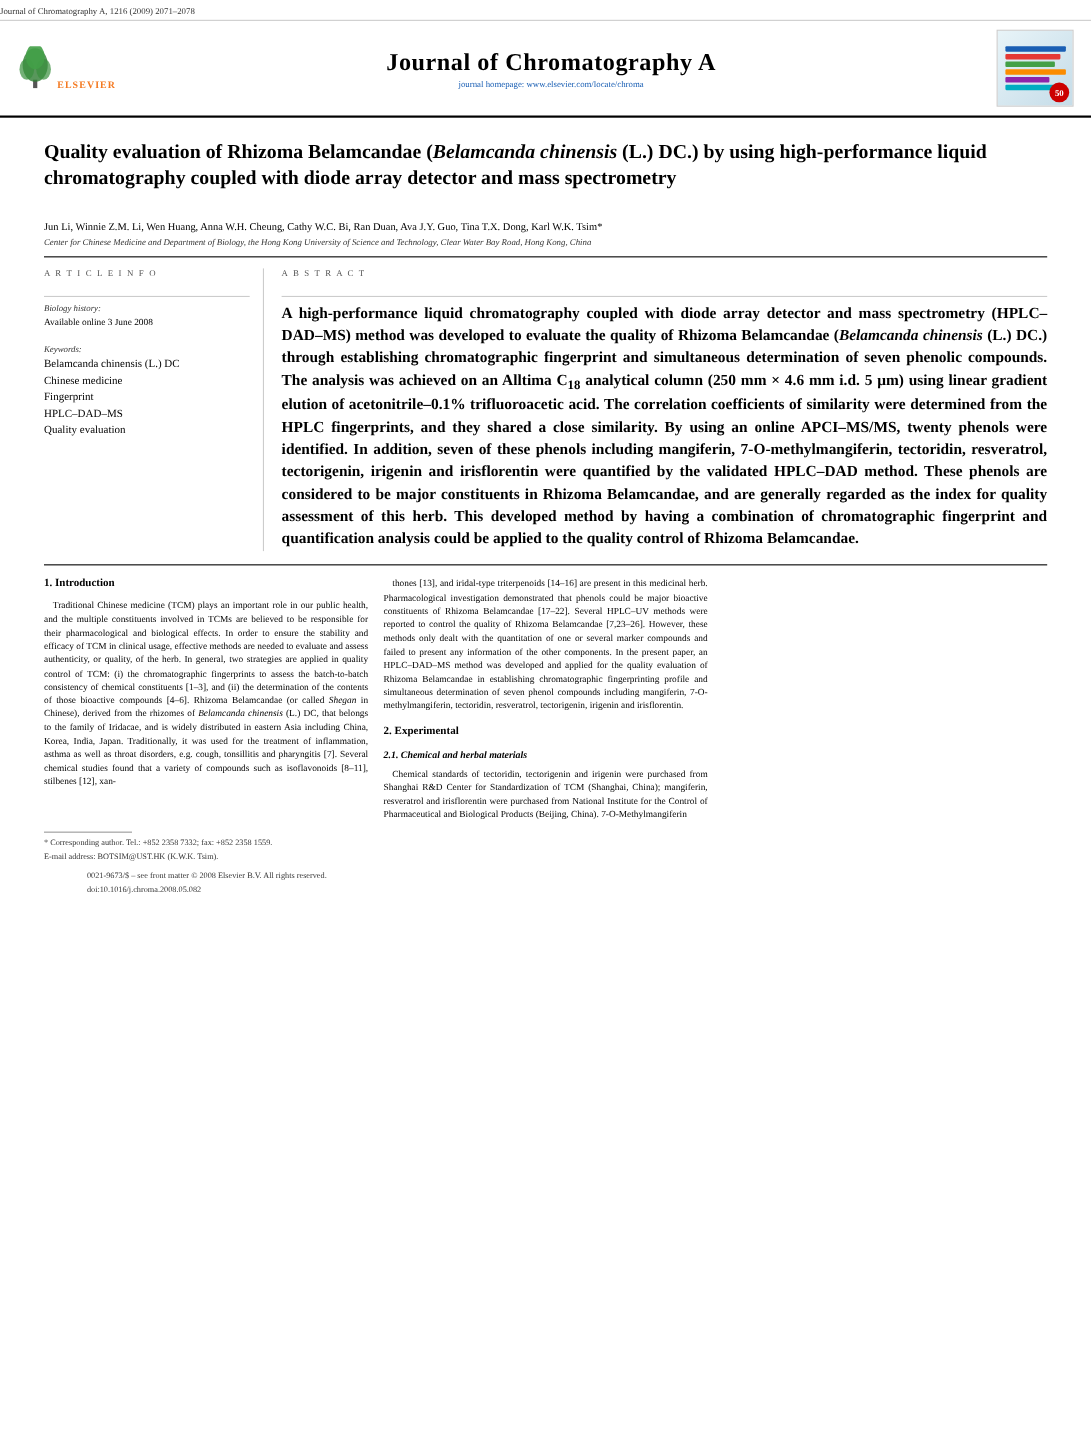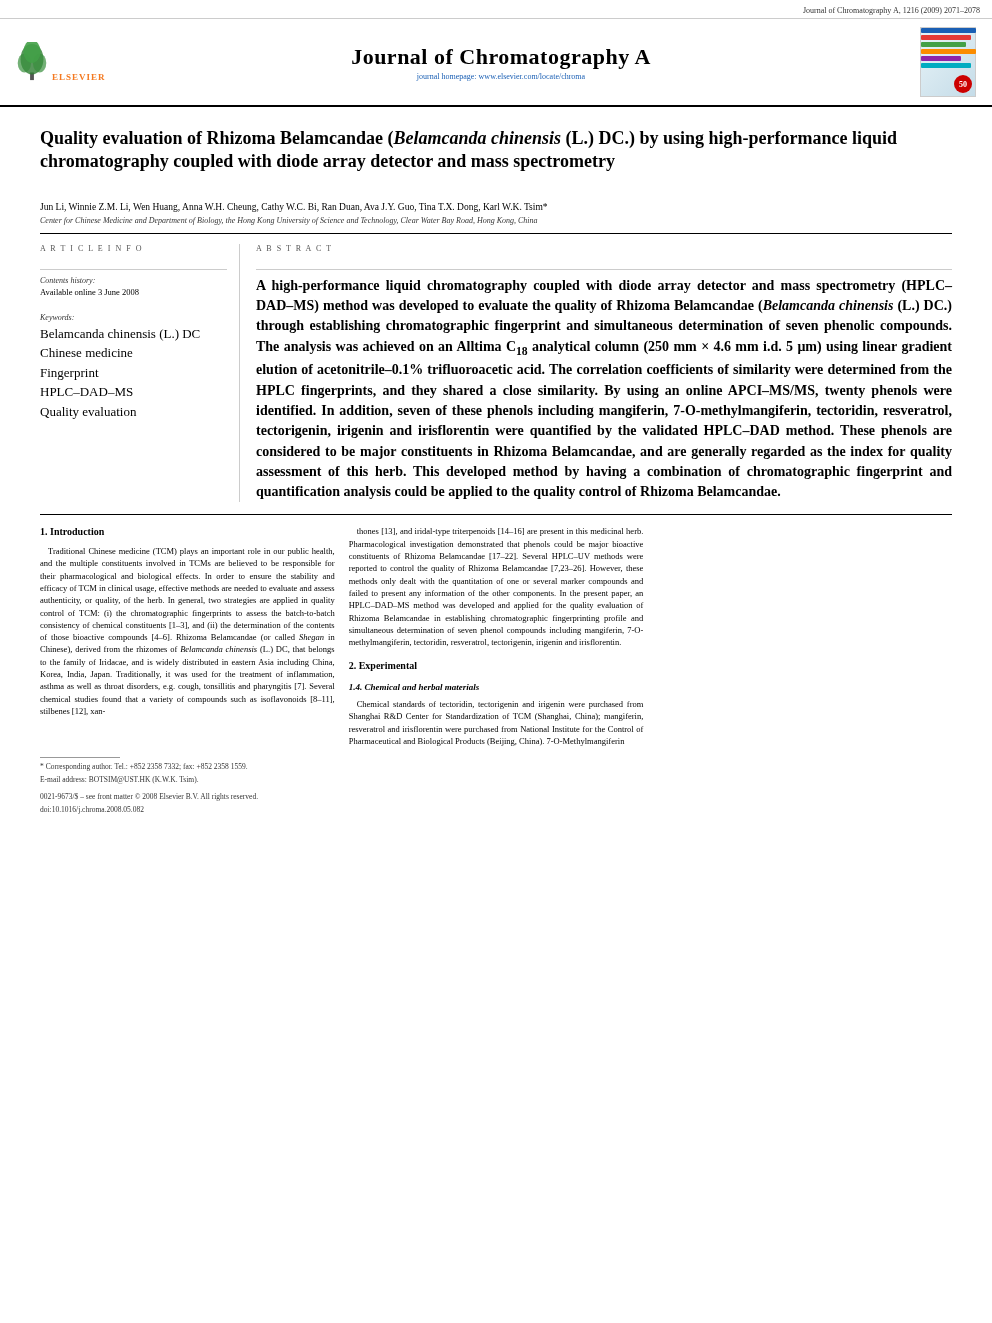--- a/index.html
+++ b/index.html
@@ -7,21 +7,21 @@
       background: #fff;
       font-family: "Times New Roman", Times, serif;
       font-size: 9.5px;
       color: #000;
       width: 992px;
       min-height: 1323px;
     }
 
     
     .journal-bar {
-      text-align: right;
+      text-align: left;
       font-size: 8px;
       color: #333;
       padding: 6px 12px 3px 0;
       border-bottom: 1px solid #ccc;
     }
 
     
     .header-section {
       display: flex;
       align-items: center;
@@ -79,26 +79,26 @@
     }
     .elsevier-text {
       font-size: 9px;
       font-weight: bold;
       color: #f47920;
       letter-spacing: 1px;
     }
 
     
     .journal-cover-badge {
-      width: 56px;
+      width: 70px;
       height: 70px;
       border: 1px solid #ccc;
       background: linear-gradient(135deg, #e8f4f8, #c5dce8);
       display: flex;
-      align-items: flex-start;
+      align-items: center;
       justify-content: center;
       font-size: 7px;
       color: #555;
       position: relative;
     }
     .badge-number {
       position: absolute;
       bottom: 3px;
       right: 3px;
       background: #c00;
@@ -175,21 +175,21 @@
       font-size: 8px;
       font-style: italic;
       color: #333;
       margin-top: 6px;
       margin-bottom: 2px;
     }
     .article-info-value {
       font-size: 8.5px;
     }
     .keywords-list {
-      font-size: 13px;
+      font-size: 10px;
       line-height: 1.5;
     }
 
     
     .abstract-text {
       font-size: 14px;
       line-height: 1.45;
       text-align: justify;
       font-weight: bold;
     }
@@ -313,21 +313,21 @@
   </div>
 
   <div class="authors">Jun Li, Winnie Z.M. Li, Wen Huang, Anna W.H. Cheung, Cathy W.C. Bi, Ran Duan, Ava J.Y. Guo, Tina T.X. Dong, Karl W.K. Tsim*</div>
   <div class="affiliation">Center for Chinese Medicine and Department of Biology, the Hong Kong University of Science and Technology, Clear Water Bay Road, Hong Kong, China</div>
 
   <div class="two-col">
 
     <div class="col-left">
       <div class="section-header">A R T I C L E   I N F O</div>
 
-      <div class="article-info-label">Contents history:</div>
+      <div class="article-info-label">Biology history:</div>
       <div class="article-info-value">Available online 3 June 2008</div>
 
       <div style="height:10px;"></div>
 
       <div class="article-info-label">Keywords:</div>
       <div class="keywords-list">
         <div>Belamcanda chinensis (L.) DC</div>
         <div>Chinese medicine</div>
         <div>Fingerprint</div>
         <div>HPLC–DAD–MS</div>
@@ -350,34 +350,34 @@
     <div class="body-col">
       <div class="section-title">1. Introduction</div>
       <p>
         Traditional Chinese medicine (TCM) plays an important role in our public health, and the multiple constituents involved in TCMs are believed to be responsible for their pharmacological and biological effects. In order to ensure the stability and efficacy of TCM in clinical usage, effective methods are needed to evaluate and assess authenticity, or quality, of the herb. In general, two strategies are applied in quality control of TCM: (i) the chromatographic fingerprints to assess the batch-to-batch consistency of chemical constituents [1–3], and (ii) the determination of the contents of those bioactive compounds [4–6]. Rhizoma Belamcandae (or called <em>Shegan</em> in Chinese), derived from the rhizomes of <em>Belamcanda chinensis</em> (L.) DC, that belongs to the family of Iridacae, and is widely distributed in eastern Asia including China, Korea, India, Japan. Traditionally, it was used for the treatment of inflammation, asthma as well as throat disorders, e.g. cough, tonsillitis and pharyngitis [7]. Several chemical studies found that a variety of compounds such as isoflavonoids [8–11], stilbenes [12], xan-
       </p>
 
       <div style="margin-top: 40px;">
         <div style="width:80px;border-top:1px solid #999;margin-bottom:4px;"></div>
         <div class="footnote-line">* Corresponding author. Tel.: +852 2358 7332; fax: +852 2358 1559.</div>
         <div class="footnote-line">E-mail address: BOTSIM@UST.HK (K.W.K. Tsim).</div>
-        <div style="margin-top:6px;">
+        <div style="margin-top:6px;margin-left:39px;">
           <div class="footnote-line">0021-9673/$ – see front matter © 2008 Elsevier B.V. All rights reserved.</div>
           <div class="footnote-line">doi:10.1016/j.chroma.2008.05.082</div>
         </div>
       </div>
     </div>
 
     <div class="body-col">
       <p>
         thones [13], and iridal-type triterpenoids [14–16] are present in this medicinal herb. Pharmacological investigation demonstrated that phenols could be major bioactive constituents of Rhizoma Belamcandae [17–22]. Several HPLC–UV methods were reported to control the quality of Rhizoma Belamcandae [7,23–26]. However, these methods only dealt with the quantitation of one or several marker compounds and failed to present any information of the other components. In the present paper, an HPLC–DAD–MS method was developed and applied for the quality evaluation of Rhizoma Belamcandae in establishing chromatographic fingerprinting profile and simultaneous determination of seven phenol compounds including mangiferin, 7-O-methylmangiferin, tectoridin, resveratrol, tectorigenin, irigenin and irisflorentin.
       </p>
 
       <div class="section-title" style="margin-top:10px;">2. Experimental</div>
-      <div class="subsection-title">1.4. Chemical and herbal materials</div>
+      <div class="subsection-title">2.1. Chemical and herbal materials</div>
       <p>
         Chemical standards of tectoridin, tectorigenin and irigenin were purchased from Shanghai R&amp;D Center for Standardization of TCM (Shanghai, China); mangiferin, resveratrol and irisflorentin were purchased from National Institute for the Control of Pharmaceutical and Biological Products (Beijing, China). 7-O-Methylmangiferin
       </p>
     </div>
 
     <div class="body-col">
     </div>
 
   </div>
 

